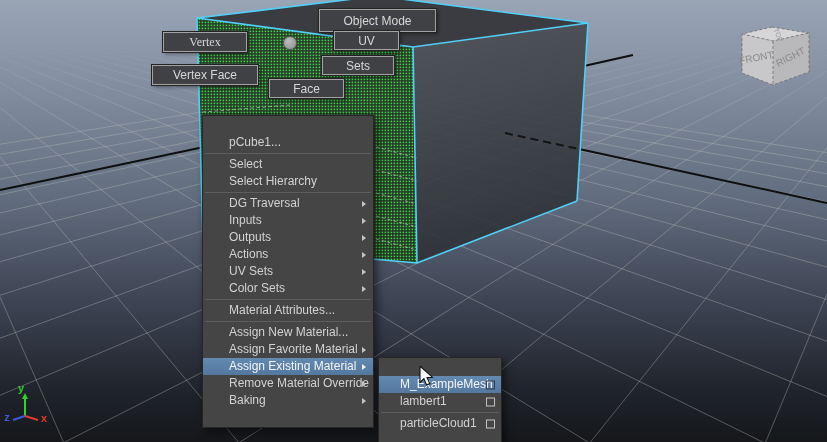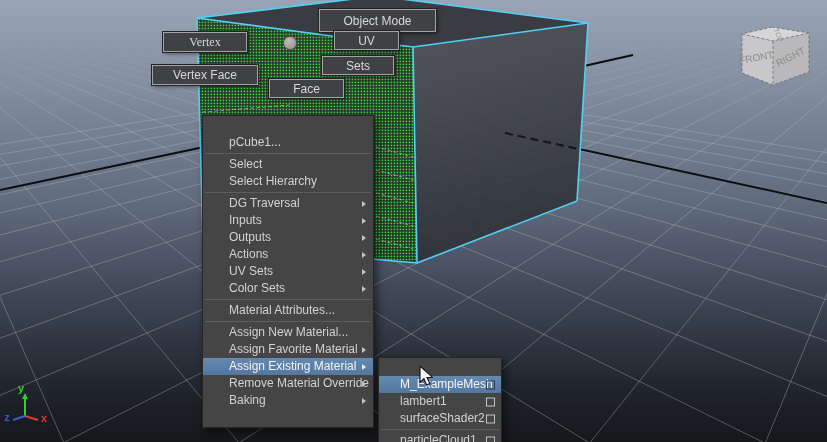--- a/index.html
+++ b/index.html
@@ -175,21 +175,20 @@
       <div class="menu-sep"></div>
       <div class="menu-item"><span>Assign New Material...</span></div>
       <div class="menu-item"><span>Assign Favorite Material</span><span class="arrow"></span></div>
       <div class="menu-item hl"><span>Assign Existing Material</span><span class="arrow"></span></div>
       <div class="menu-item"><span>Remove Material Override</span><span class="arrow"></span></div>
       <div class="menu-item"><span>Baking</span><span class="arrow"></span></div>
     </div>
   <div id="material-submenu" class="menu">
       <div class="menu-item hl"><span>M_ExampleMesh</span><span class="optbox"></span></div>
       <div class="menu-item"><span>lambert1</span><span class="optbox"></span></div>
-      <div class="menu-item"><span>surfaceShader2</span><span class="optbox"></span></div>
       <div class="menu-sep"></div>
       <div class="menu-item"><span>particleCloud1</span><span class="optbox"></span></div>
     </div>
 
   <svg id="cursor" width="16" height="22" viewBox="0 0 16 22" style="left:419px;top:366px;">
     <polygon points="1,0 1,16.5 4.9,12.8 7.6,19 10.8,17.6 8,11.6 13.3,11.2" fill="#f7f7f7" stroke="#111111" stroke-width="1.1"></polygon>
   </svg>
 </div>
 
 </body></html>

